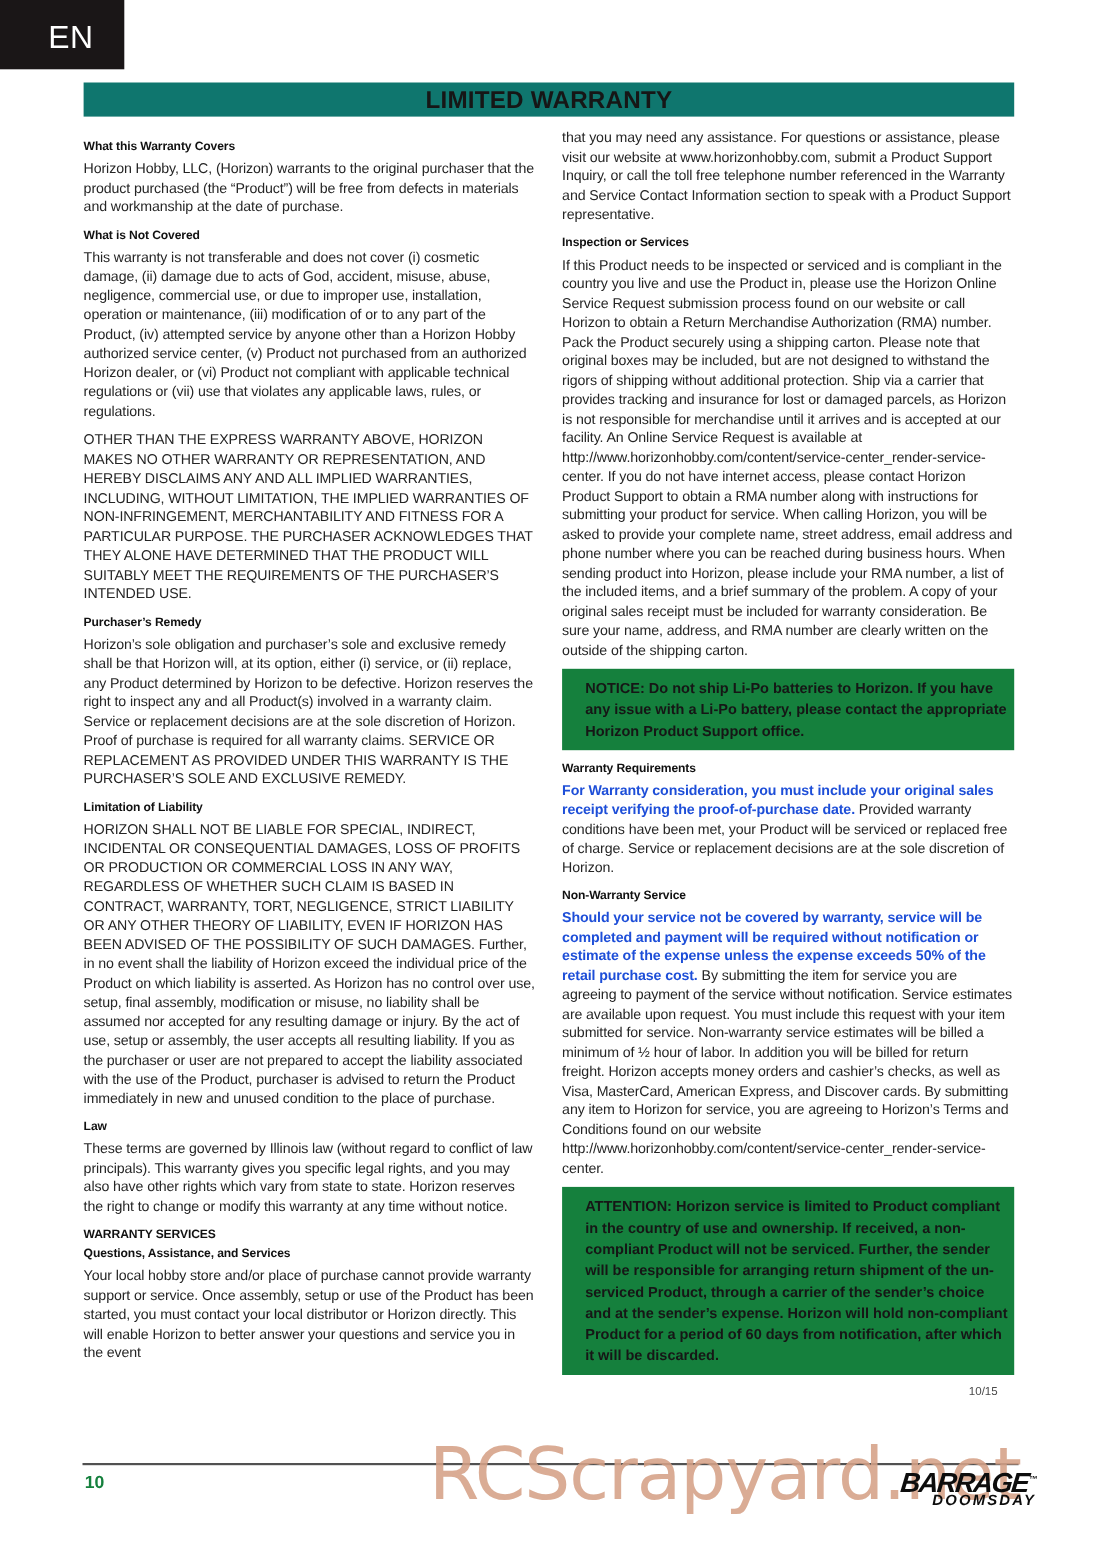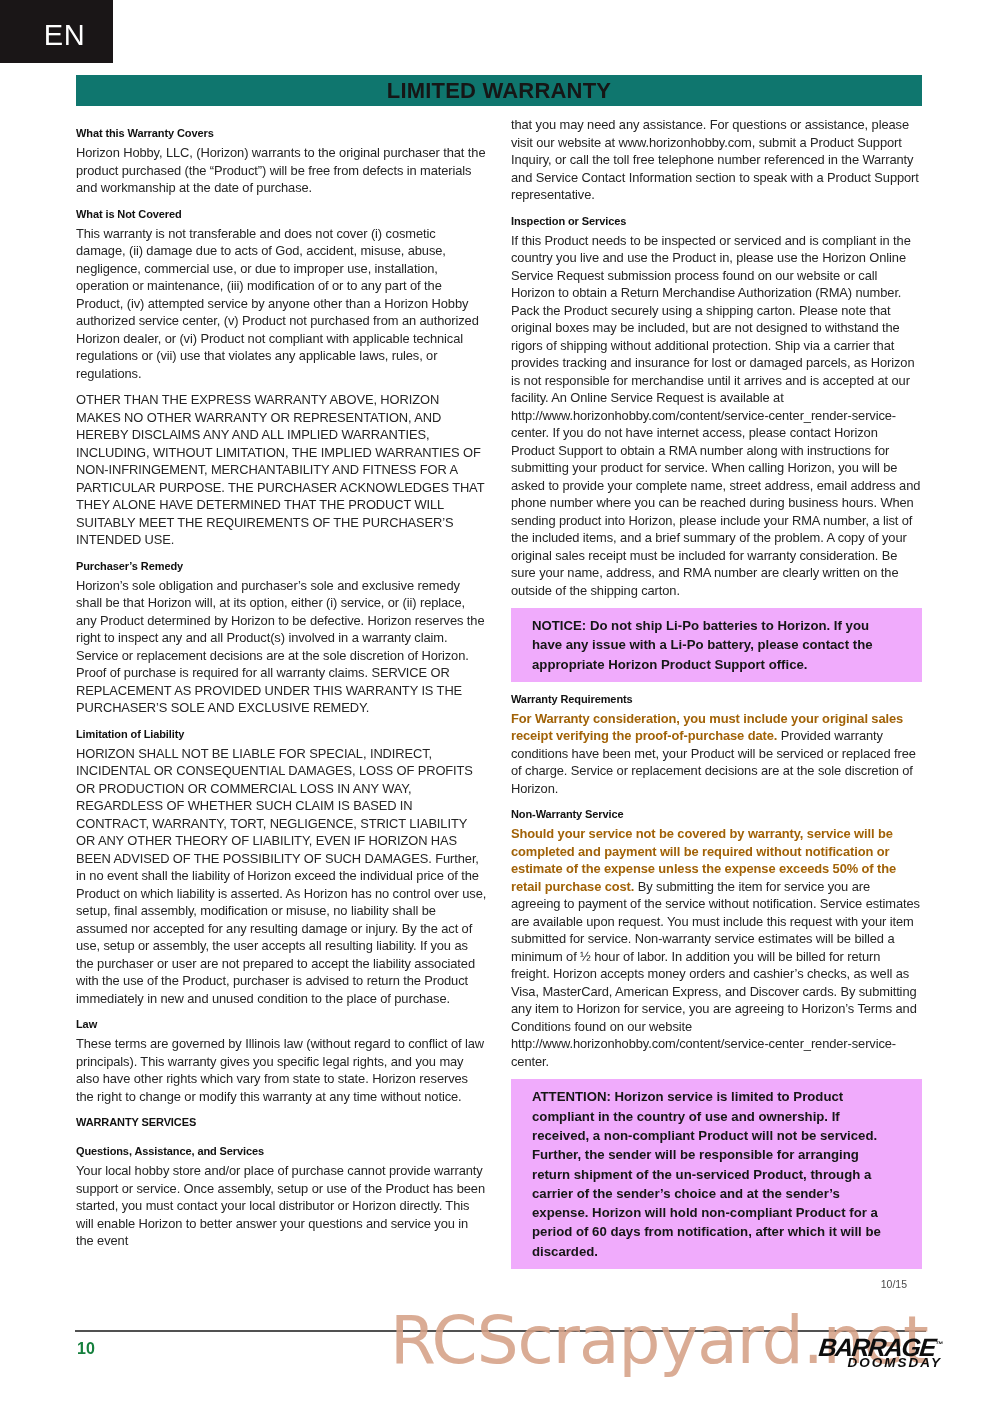--- a/index.html
+++ b/index.html
@@ -23,23 +23,23 @@
   .col{width:411px;}
   p.body{
     font-size:12.9px;line-height:17.5px;letter-spacing:-.1px;
     margin:0 0 9px;word-break:break-word;color:#252525;
   }
   h3{
     font-size:11px;line-height:16px;margin:9px 0 3px;font-weight:bold;
     letter-spacing:-.1px;color:#111111;
   }
   h3.tight{margin:9px 0 0;}
-  h3.sub{margin:13px 0 3px;}
-  .lead{font-weight:bold;color:#a16207;}
-  .gray-box{background:#f0abfc;margin:8px 0 6px;padding:8px 24px 8px 21px;}
+  h3.sub{margin:2px 0 3px;}
+  .lead{font-weight:bold;color:#1d4ed8;}
+  .gray-box{background:#15803d;margin:8px 0 6px;padding:8px 5px 8px 21px;}
   .gray-box p{font-weight:bold;font-size:13.2px;line-height:19.3px;margin:0;color:#161616;word-break:break-word;}
   .date-code{text-align:right;font-size:10.5px;color:#4a4a4a;margin-top:9px;padding-right:15px;}
   .watermark{
     position:absolute;left:390px;top:1302px;z-index:3;white-space:nowrap;
     font-family:"DejaVu Sans",sans-serif;font-size:66px;letter-spacing:-1px;
     color:rgba(213,160,134,0.88);
   }
   .footer-line{position:absolute;left:75px;top:1330px;width:851px;height:2px;background:#515151;z-index:2;}
   .page-number{position:absolute;left:77px;top:1340px;font-size:16px;font-weight:bold;color:#15803d;z-index:4;}
   .logo{position:absolute;right:57px;top:1333px;z-index:4;text-align:right;color:#0d0d0d;}

